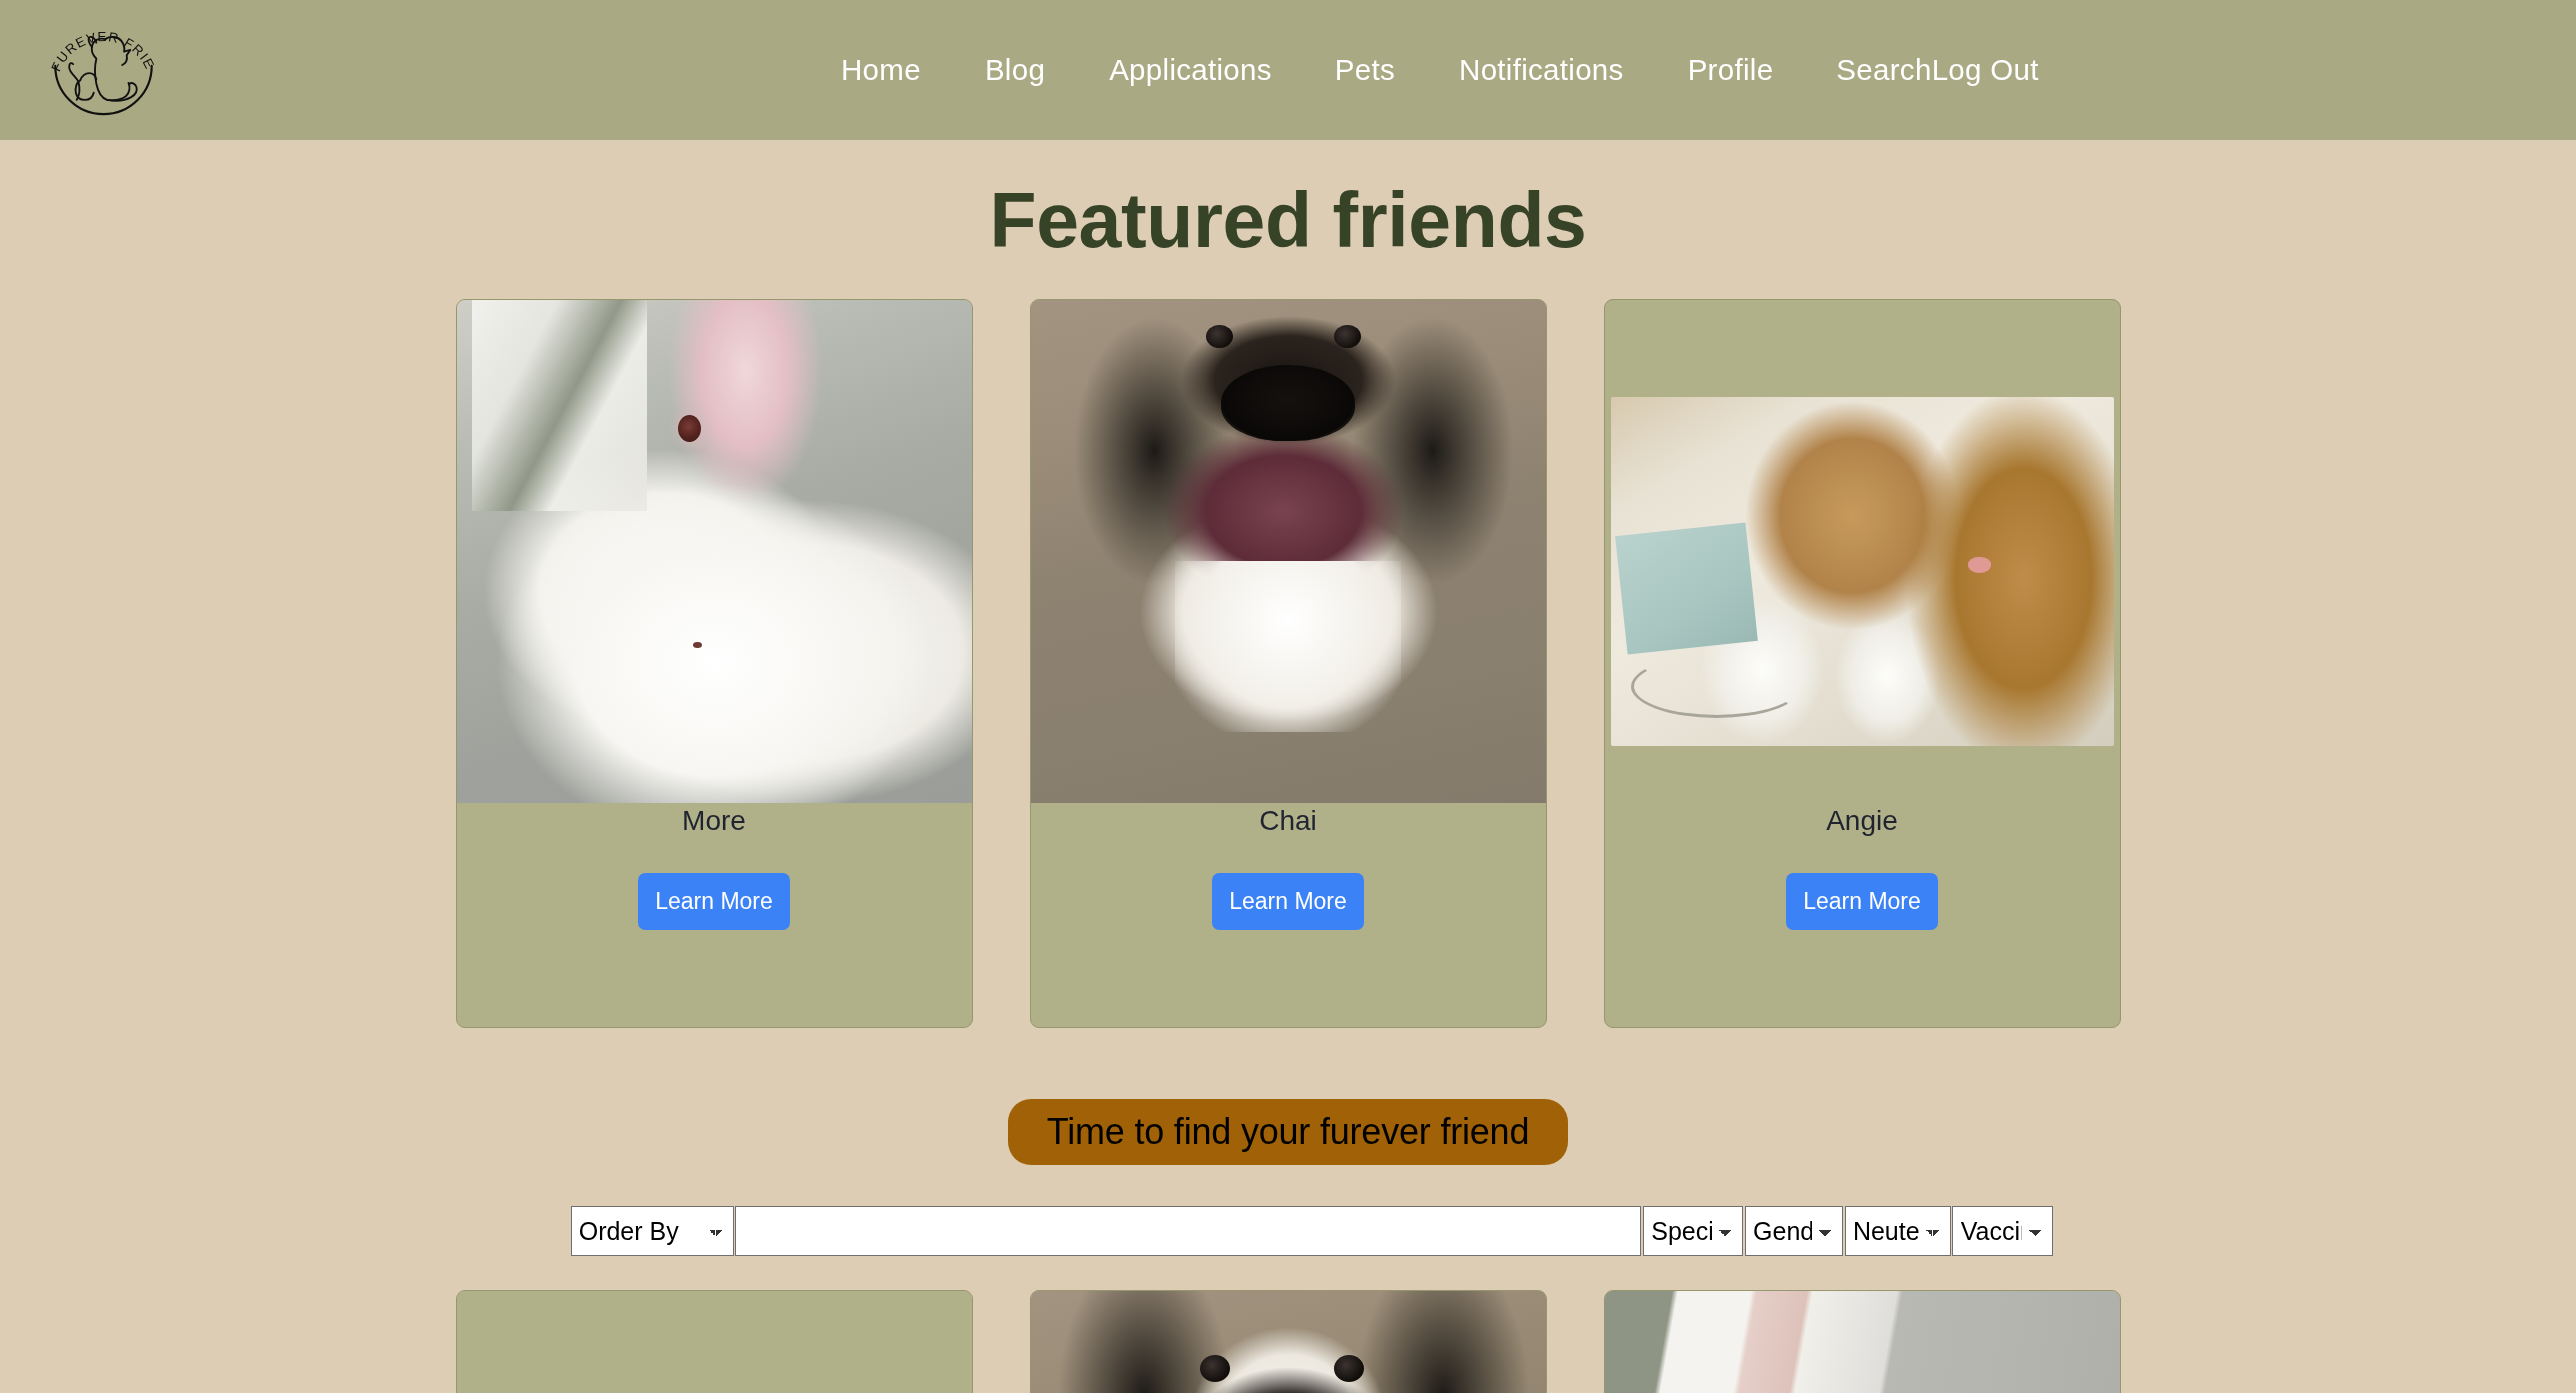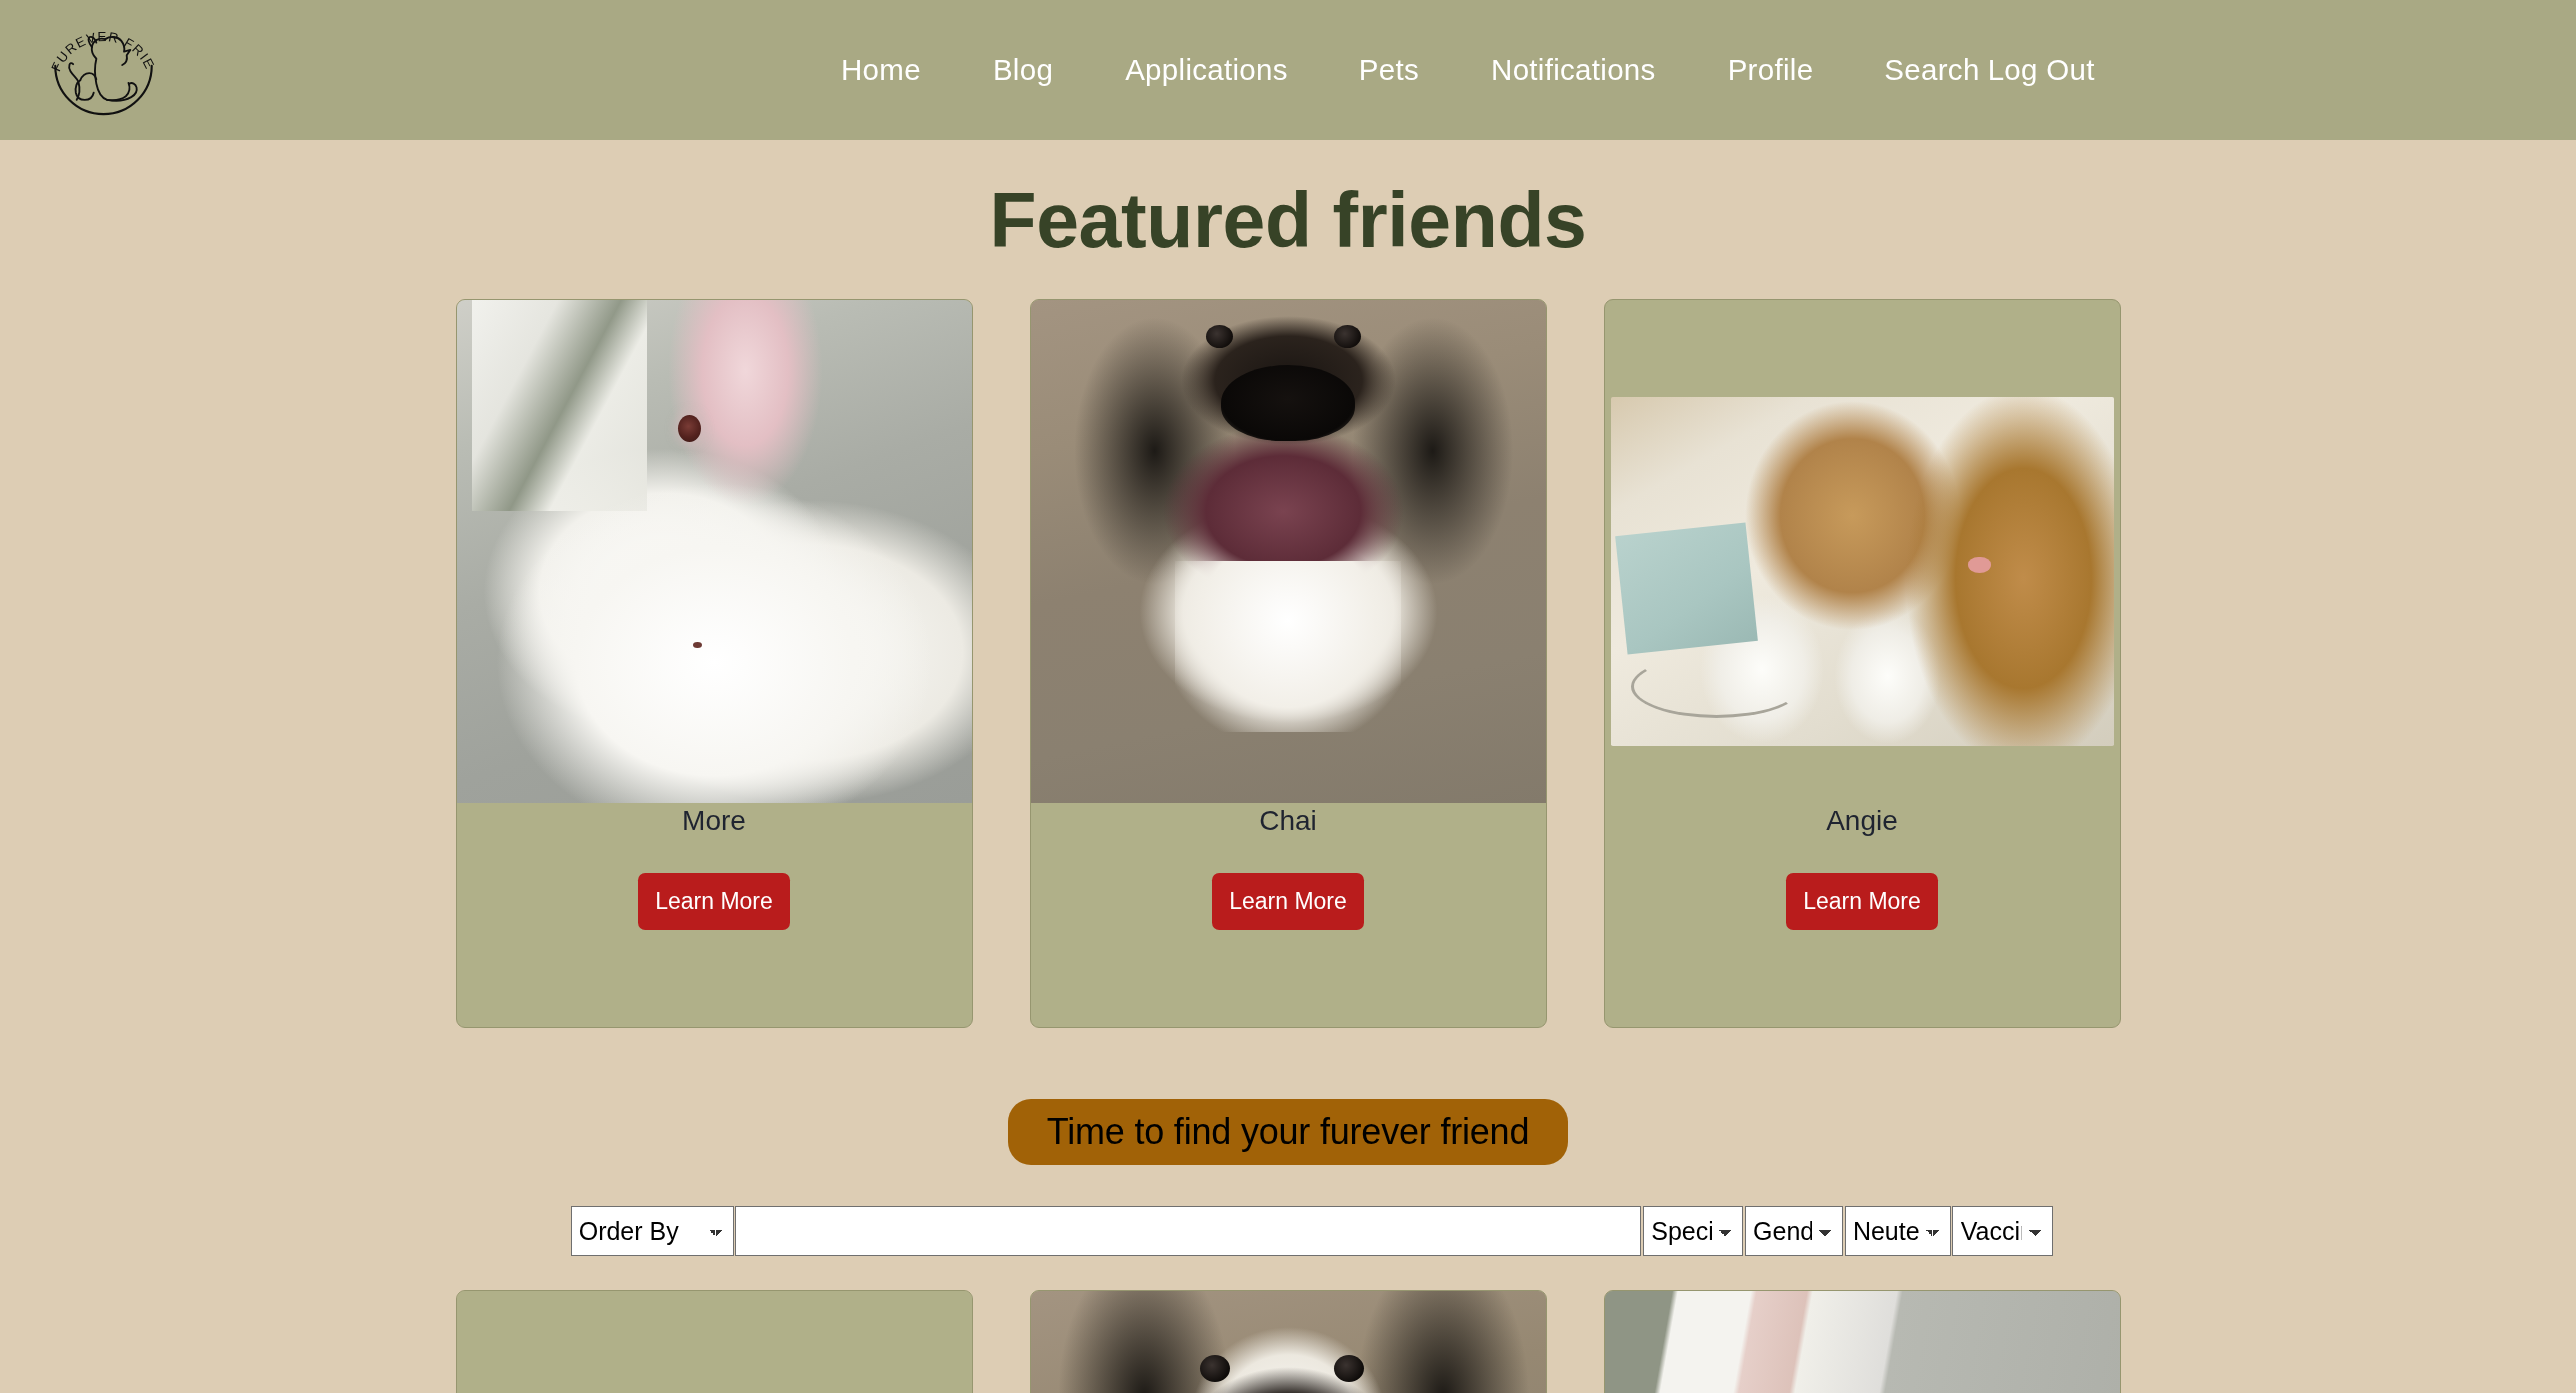--- a/index.html
+++ b/index.html
@@ -29,21 +29,21 @@
     height: 125px;
   }
   .logo svg { display: block; width: 125px; height: 125px; }
 
   .main-nav {
     position: absolute;
     left: 841px;
     right: 0;
     display: flex;
     align-items: flex-start;
-    gap: 8px;
+    gap: 0;
   }
   .nav-link {
     color: #ffffff;
     font-size: 29.5px;
     letter-spacing: 0.3px;
     text-decoration: none;
     white-space: nowrap;
     line-height: 1;
     padding: 5.4px 0;
   }
@@ -108,21 +108,21 @@
     position: absolute;
     top: 504px;
     left: 0;
     right: 0;
     text-align: center;
     line-height: 1.2;
   }
   .learn-more {
     position: absolute;
     top: 573px;
-    background: #b91c1c;
+    background: #3b82f6;
     color: #ffffff;
     font-size: 23px;
     border: none;
     border-radius: 7.2px;
     padding: 15px 17px;
     cursor: pointer;
     line-height: 1.2;
     font-family: "Liberation Sans", sans-serif;
   }
 

